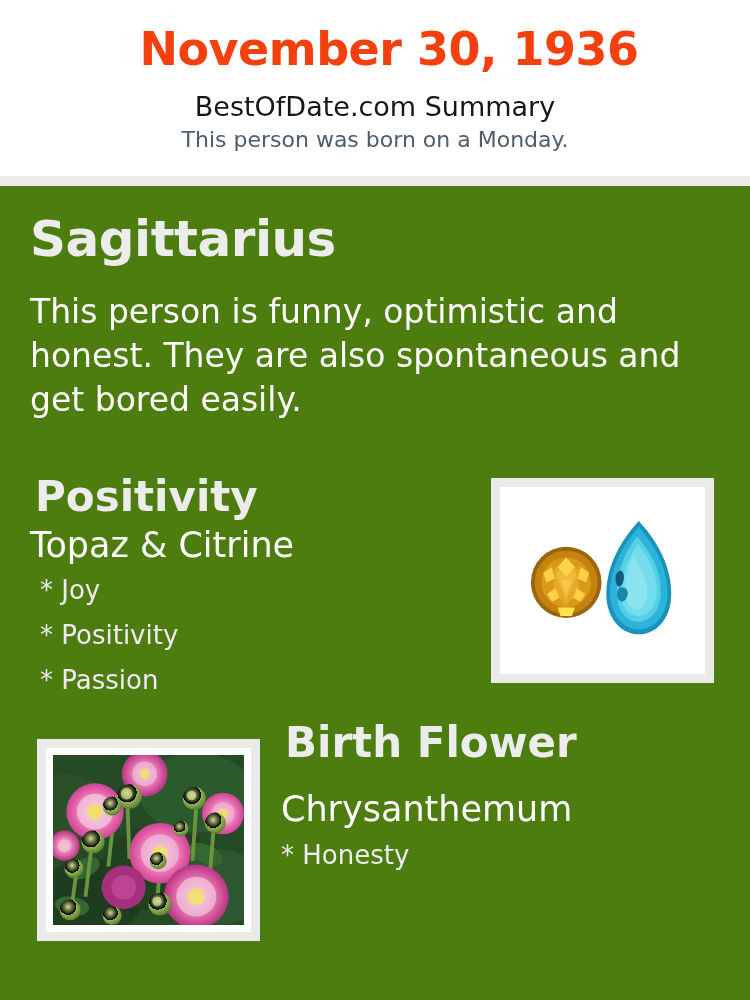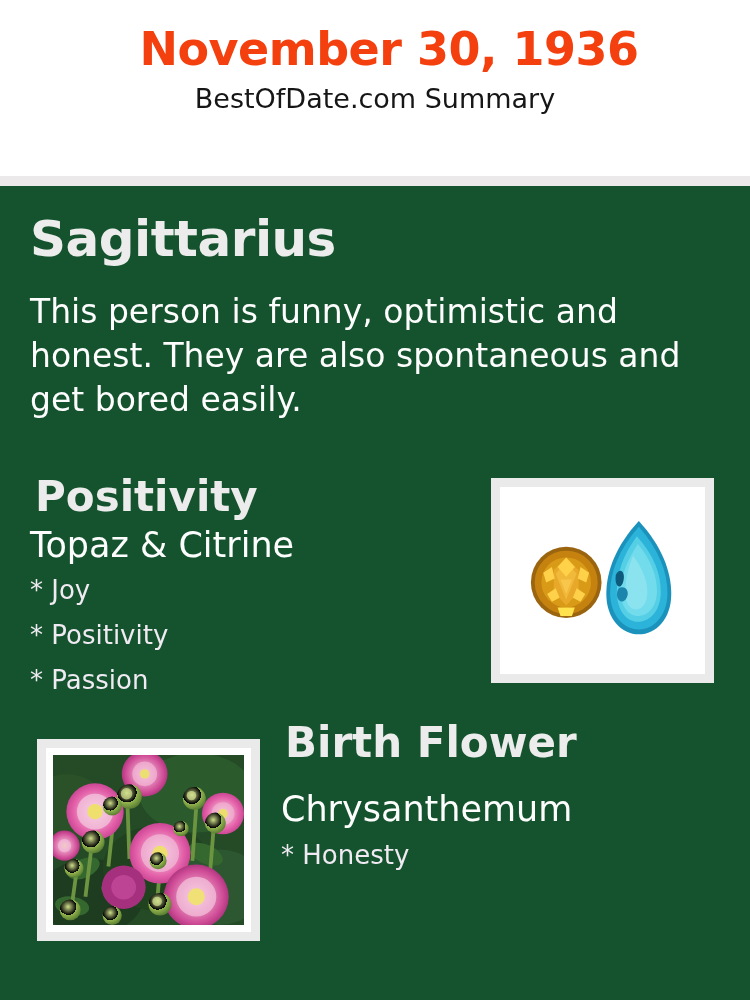--- a/index.html
+++ b/index.html
@@ -17,36 +17,36 @@
     background:#ffffff; text-align:center;
   }
   .header-title {
     margin-top:24px;
     font-size:46px; font-weight:700; letter-spacing:-0.5px;
     color:#f4400f; line-height:1.1;
     font-family:"DejaVu Sans", sans-serif;
     padding-left:28px;
   }
   .header-subtitle {
-    margin-top:9px;
+    margin-top:17px;
     font-size:27px; font-weight:400; color:#161616; line-height:1.1;
   }
   .header-note {
     margin-top:7px;
     font-size:22px; font-weight:400; color:#4d5d6b; line-height:1.1;
   }
   .header-divider {
     position:absolute; left:0; top:176px; width:750px; height:10px;
     background:#ebe9ea;
   }
 
   
   .body-area {
     position:absolute; left:0; top:186px; width:750px; height:814px;
-    background:#14532d;
+    background:#4d7c0f;
   }
 
   .zodiac-name {
     position:absolute; left:30px; top:28px;
     font-size:50px; font-weight:700; color:#ececec;
     letter-spacing:-0.5px; line-height:1;
   }
   .zodiac-desc {
     position:absolute; left:30px; top:104px; width:700px;
     font-size:33px; font-weight:400; color:#fdfdfd;
@@ -56,21 +56,21 @@
   
   .stone-heading {
     position:absolute; left:35px; top:290px;
     font-size:42px; font-weight:700; color:#ececec; line-height:1;
   }
   .stone-name {
     position:absolute; left:30px; top:342px;
     font-size:35px; font-weight:400; color:#fdfdfd; line-height:1;
   }
   .stone-traits {
-    position:absolute; left:30px; top:391px;
+    position:absolute; left:40px; top:391px;
     list-style:none;
   }
   .stone-traits li {
     font-size:26px; font-weight:400; color:#f0eaf3;
     line-height:1; margin-bottom:19px;
   }
 
   
   .flower-heading {
     position:absolute; left:285px; top:536px;
@@ -100,20 +100,21 @@
   .flower-frame { left:37px;  top:553px; width:223px; height:202px; }
 </style>
 </head>
 <body>
 
 <div id="page">
 
   <div class="header">
     <div class="header-title">November 30, 1936</div>
     <div class="header-subtitle">BestOfDate.com Summary</div>
+    <div class="header-note">This person was born on a Monday.</div>
   </div>
   <div class="header-divider"></div>
 
   <div class="body-area">
 
     <div class="zodiac-name">Sagittarius</div>
     <div class="zodiac-desc">This person is funny, optimistic and honest. They are also spontaneous and get bored easily.</div>
 
     <div class="stone-heading">Positivity</div>
     <div class="stone-name">Topaz &amp; Citrine</div>

